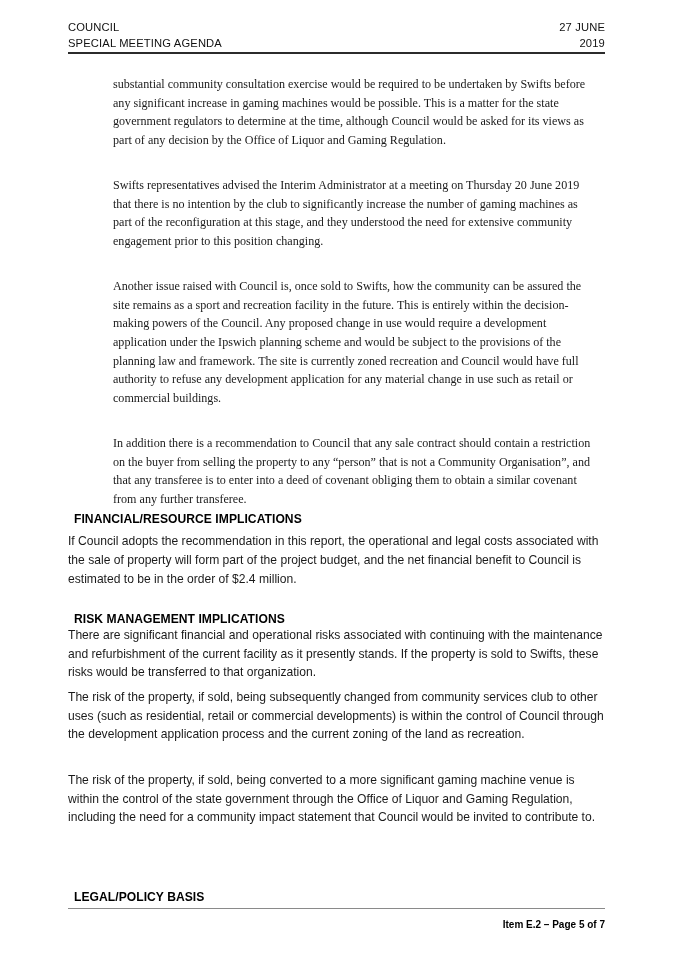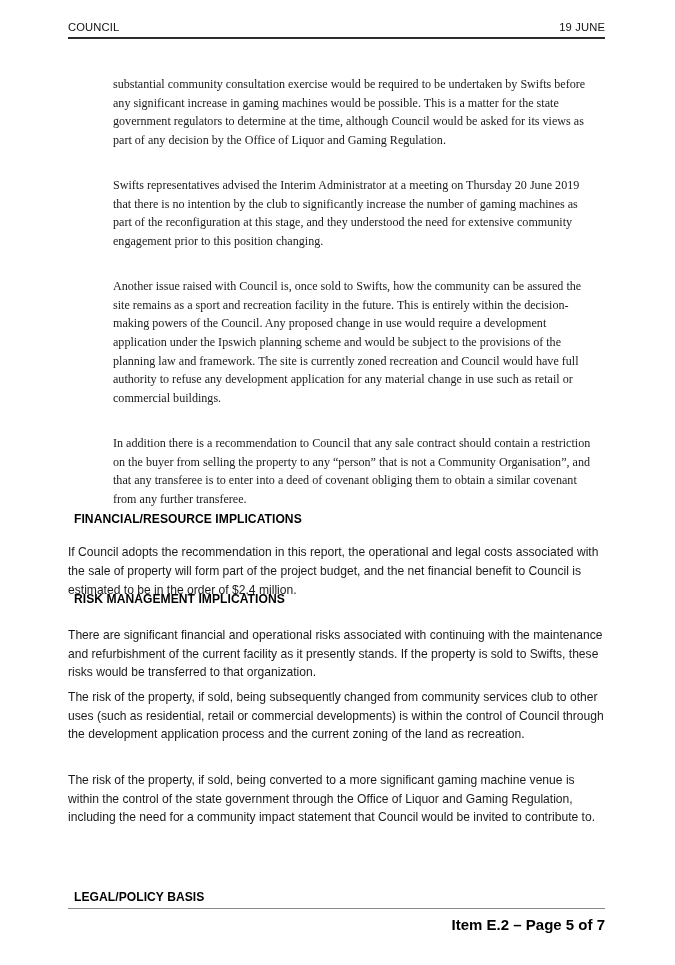--- a/index.html
+++ b/index.html
@@ -78,57 +78,61 @@
     margin: 0;
     font-size: 12.1px;
     line-height: 18.4px;
     font-weight: bold;
     color: #000000;
     letter-spacing: 0.05px;
     padding-left: 6px;
   }
 
   .fin-block { top: 510px; width: 538px; }
-  .fin-block p.para { margin-top: 15px; }
+  .fin-block p.para { margin-top: 4px; }
 
-  .risk-head-block { top: 590px; }
+  .risk-head-block { top: 610px; }
   .risk-p1 { top: 626px; width: 540px; }
   .risk-p2 { top: 688px; width: 540px; }
   .risk-p3 { top: 771px; width: 540px; }
   .legal-head-block { top: 888px; }
 
   
   .doc-footer {
     position: absolute;
     left: 68px;
     top: 908px;
     width: 537px;
   }
   .doc-footer-rule {
     border-top: 1.1px solid #8a8a8a;
     width: 100%;
   }
   .doc-footer-text {
     margin-top: 8px;
     text-align: right;
-    font-size: 15px;
+    font-size: 10px;
     line-height: 15px;
     font-weight: bold;
     color: #000000;
   }
 </style>
 </head>
 <body>
 
 <div class="page">
 
   <div class="doc-header">
     <div class="doc-header-row">
       <span>COUNCIL</span>
-      <span>19 JUNE</span>
+      <span>27 JUNE</span>
+    </div>
+    <div class="doc-header-row">
+      <span>SPECIAL MEETING AGENDA</span>
+      <span>2019</span>
     </div>
     <div class="doc-header-rule"></div>
   </div>
 
   <div class="block-indent">
     <p class="para">substantial community consultation exercise would be required to be undertaken by Swifts before any significant increase in gaming machines would be possible.  This is a matter for the state government regulators to determine at the time, although Council would be asked for its views as part of any decision by the Office of Liquor and Gaming Regulation.</p>
     <p class="para">Swifts representatives advised the Interim Administrator at a meeting on Thursday 20 June 2019 that there is no intention by the club to significantly increase the number of gaming machines as part of the reconfiguration at this stage, and they understood the need for extensive community engagement prior to this position changing.</p>
     <p class="para">Another issue raised with Council is, once sold to Swifts, how the community can be assured the site remains as a sport and recreation facility in the future.  This is entirely within the decision-making powers of the Council.  Any proposed change in use would require a development application under the Ipswich planning scheme and would be subject to the provisions of the planning law and framework.  The site is currently zoned recreation and Council would have full authority to refuse any development application for any material change in use such as retail or commercial buildings.</p>
     <p class="para">In addition there is a recommendation to Council that any sale contract should contain a restriction on the buyer from selling the property to any “person” that is not a Community Organisation”, and that any transferee is to enter into a deed of covenant obliging them to obtain a similar covenant from any further transferee.</p>
   </div>

